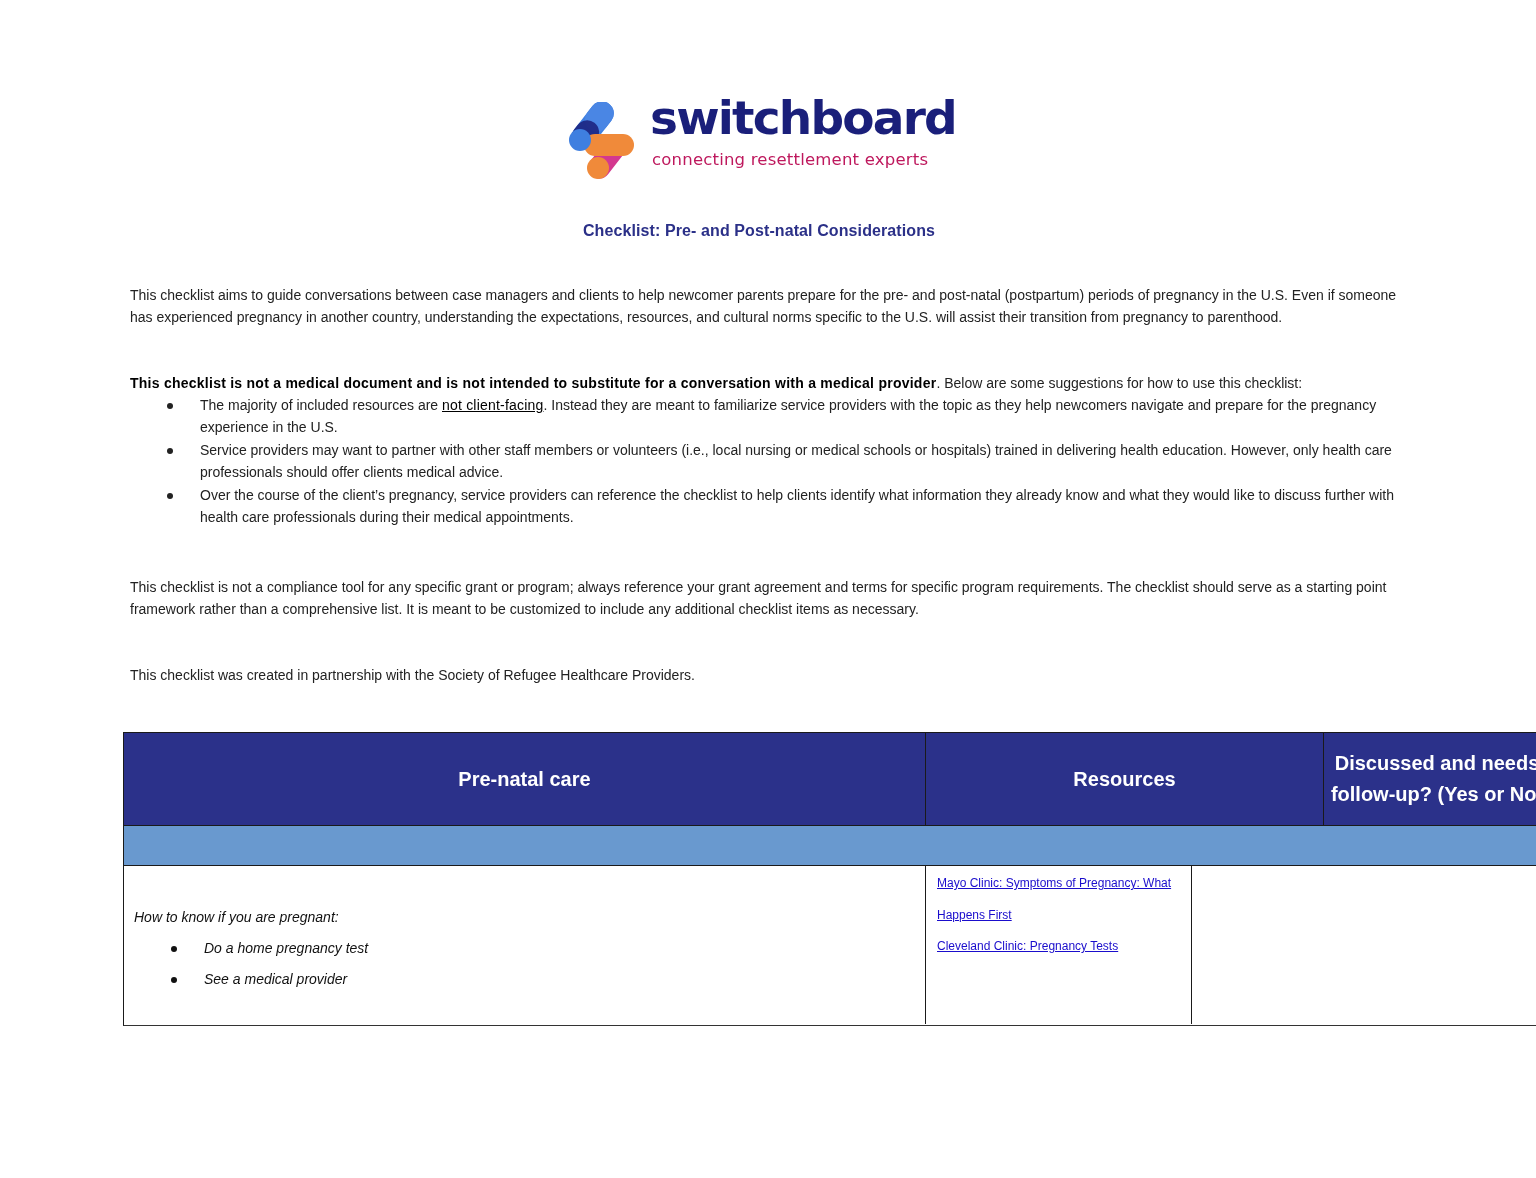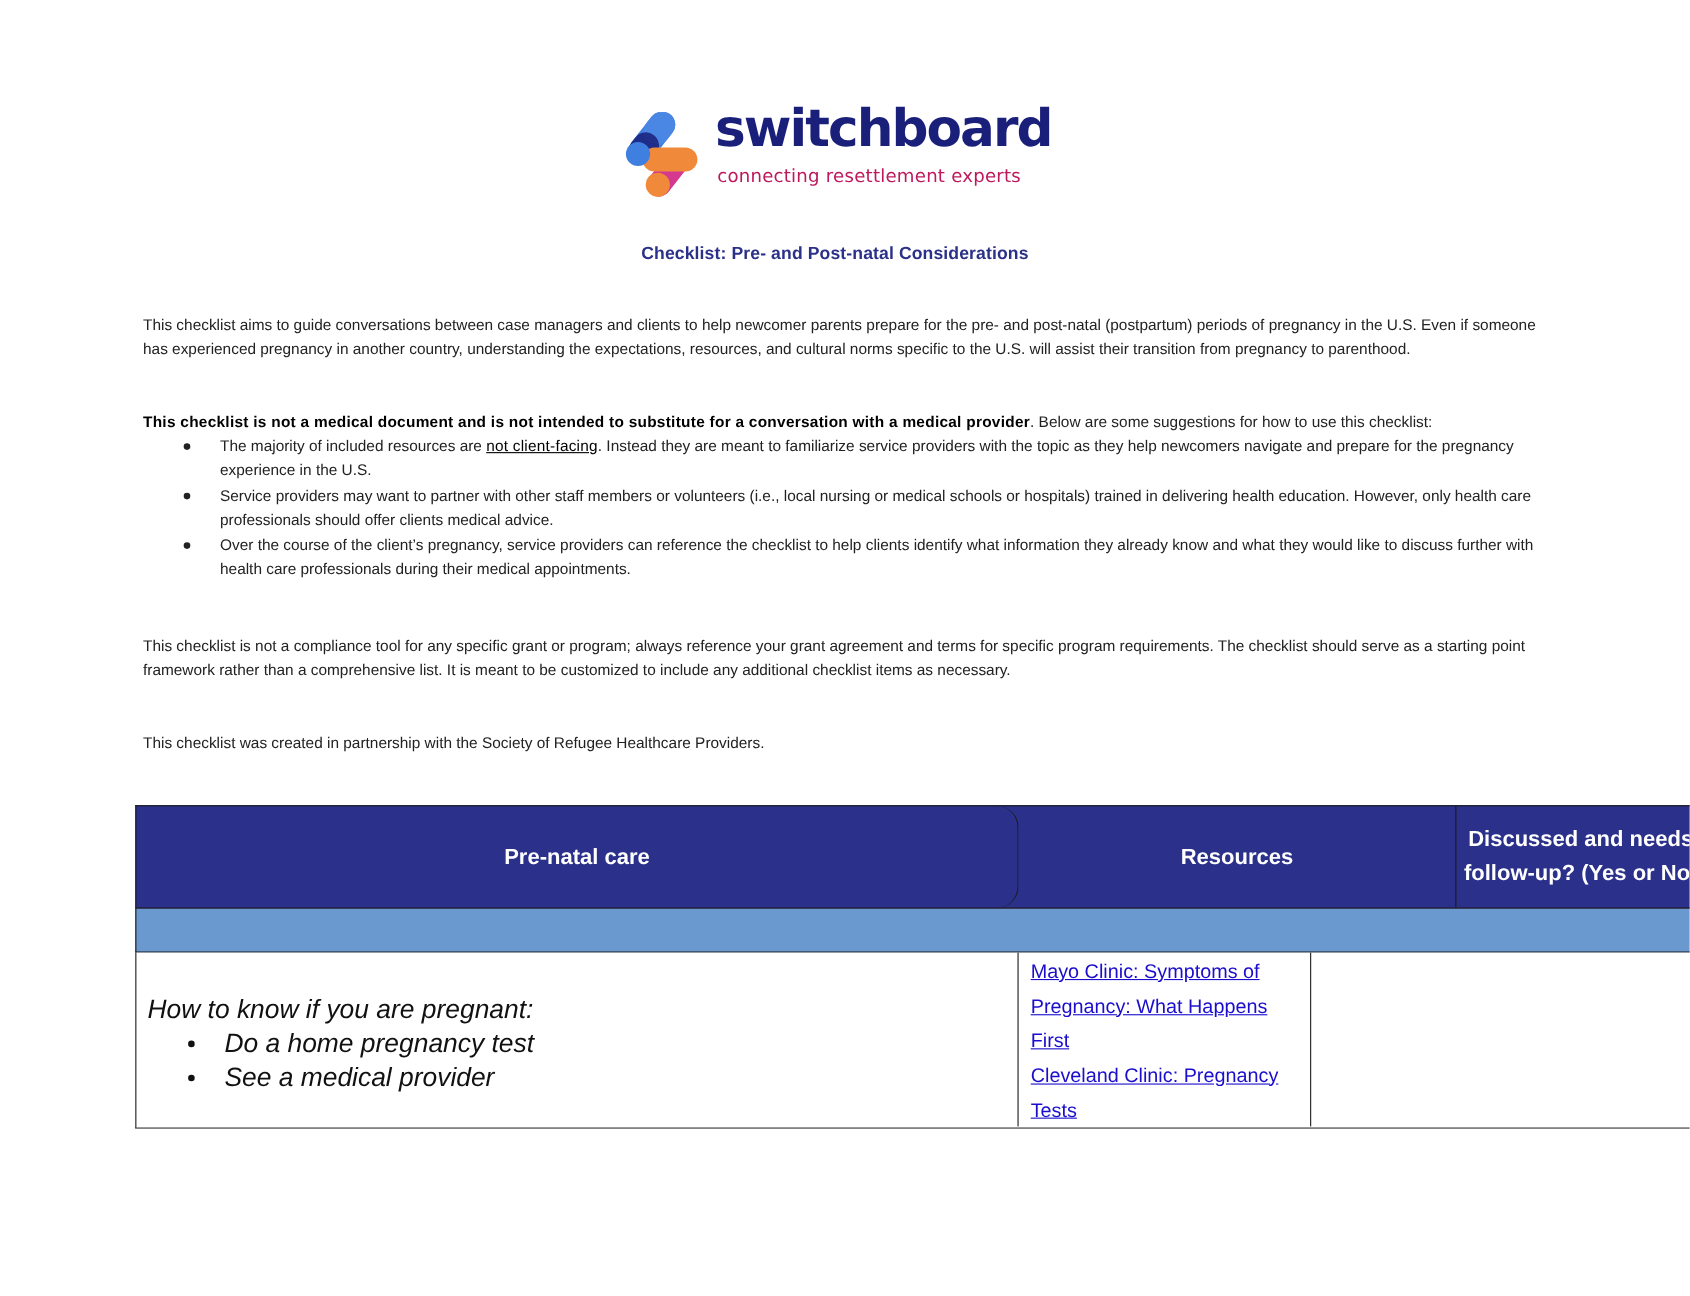--- a/index.html
+++ b/index.html
@@ -129,21 +129,21 @@
       display: flex;
       align-items: center;
       justify-content: center;
       text-align: center;
       color: #ffffff;
       font-weight: bold;
       font-size: 20px;
       line-height: 31px;
       box-sizing: border-box;
     }
-    .th-care { left: 0; width: 802px; border-right: 1.5px solid #1a1a1a; border-radius: 19px; }
+    .th-care { left: 0; width: 802px; border-right: 1.5px solid #1a1a1a; }
     .th-res { left: 802px; width: 398px; border-right: 1.5px solid #1a1a1a; }
     .th-disc { left: 1200px; width: 238px; padding-right: 12px; }
     .section-band {
       height: 40px;
       background: #6999cf;
       border-left: 1.5px solid #1a1a1a;
       border-bottom: 1.5px solid #1a1a1a;
       box-sizing: border-box;
     }
     .trow {
@@ -159,21 +159,21 @@
       top: 0;
       height: 158px;
       box-sizing: border-box;
     }
     .td-care {
       left: 0;
       width: 802px;
       border-right: 1.5px solid #1a1a1a;
       padding: 36px 0 0 10px;
       font-style: italic;
-      font-size: 24px;
+      font-size: 14px;
       line-height: 31px;
       color: #111111;
     }
     .td-care .item {
       position: relative;
       padding-left: 70px;
     }
     .td-care .item .dot {
       position: absolute;
       left: 37px;
@@ -181,21 +181,21 @@
       width: 6px;
       height: 6px;
       background: #111111;
       border-radius: 50%;
     }
     .td-res {
       left: 802px;
       width: 266px;
       border-right: 1.5px solid #1a1a1a;
       padding: 2px 0 0 11px;
-      font-size: 18px;
+      font-size: 12px;
       line-height: 31.5px;
     }
     .td-res a {
       display: block;
       color: #1a0dcc;
       text-decoration: underline;
     }
     .td-disc {
       left: 1068px;
       width: 370px;

